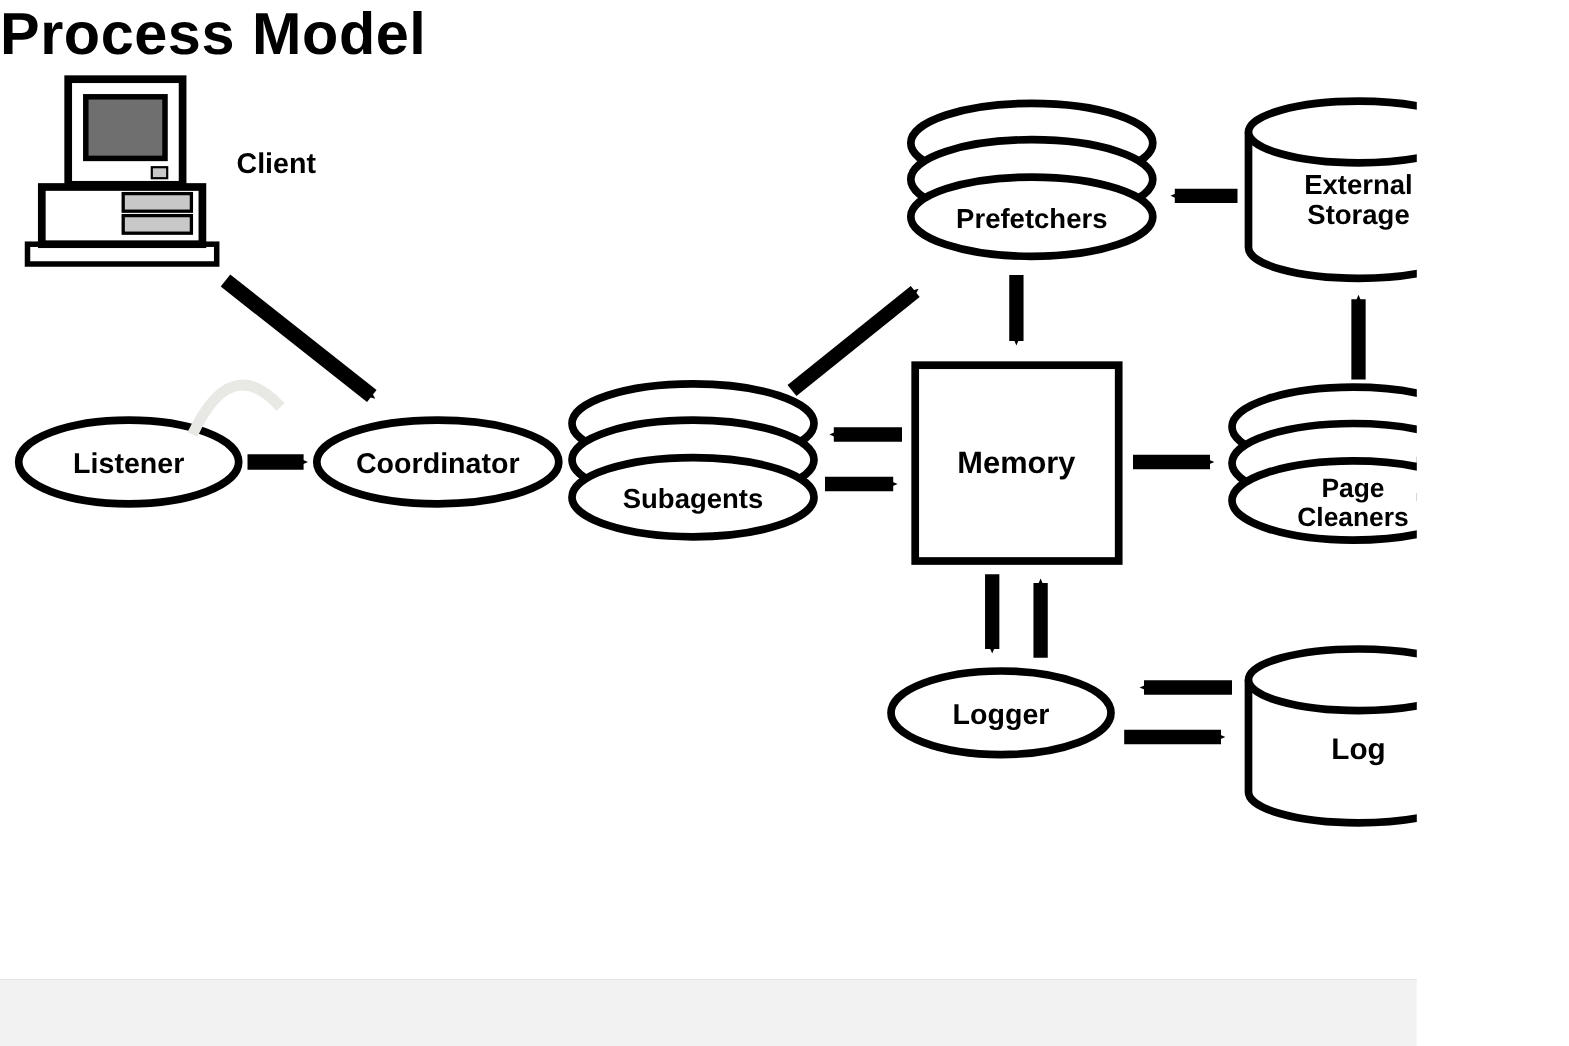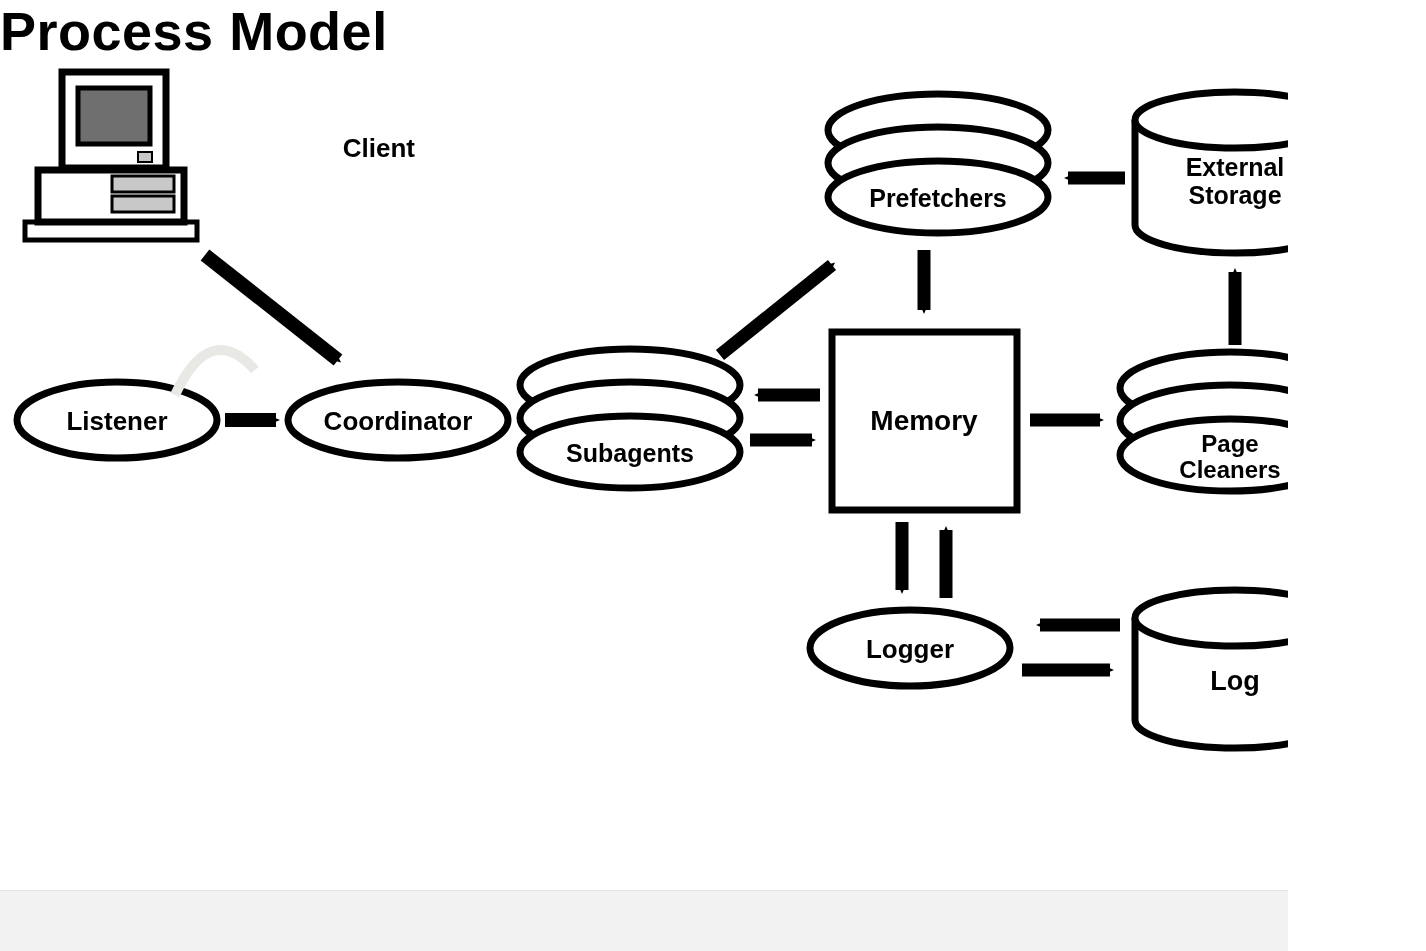--- a/index.html
+++ b/index.html
@@ -1,18 +1,18 @@
 <!DOCTYPE html>
 <html><head>
 <meta charset="utf-8">
 <style>
   html,body{margin:0;padding:0;background:#fff;font-family:Arial,Helvetica,sans-serif}
   .stage{position:relative;width:1288px;height:951px;background:#fff;overflow:hidden}
   .title{position:absolute;left:0;top:0;font-size:54px;font-weight:700;letter-spacing:.5px}
-  .lbl{font-weight:800;font-family:Verdana,Arial,sans-serif;text-align:right;line-height:1.1}
+  .lbl{font-weight:800;font-family:Verdana,Arial,sans-serif;text-align:left;line-height:1.1}
   .abs{position:absolute}
   .client-label{left:215px;top:134px;width:200px;font-size:26px}
   .bottom-bar{position:absolute;left:0;right:0;bottom:0;height:60px;background:#f2f2f2;border-top:1px solid #e5e5e5}
   svg{position:absolute;left:0;top:0}
   text{font-family:Verdana,Arial,sans-serif;font-weight:800}
 </style>
 </head>
 <body>
 
 <div class="stage">

